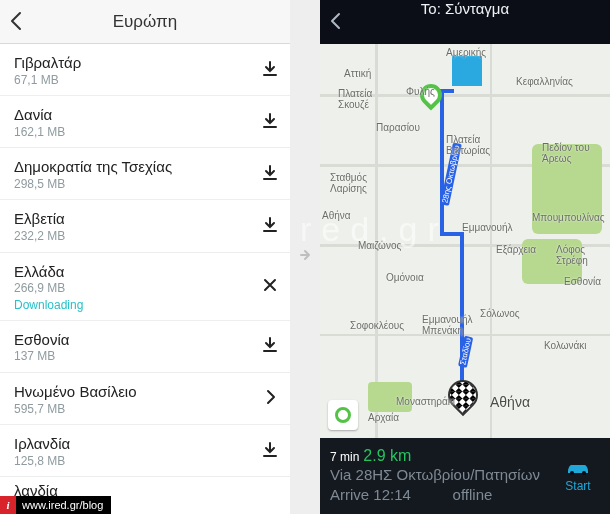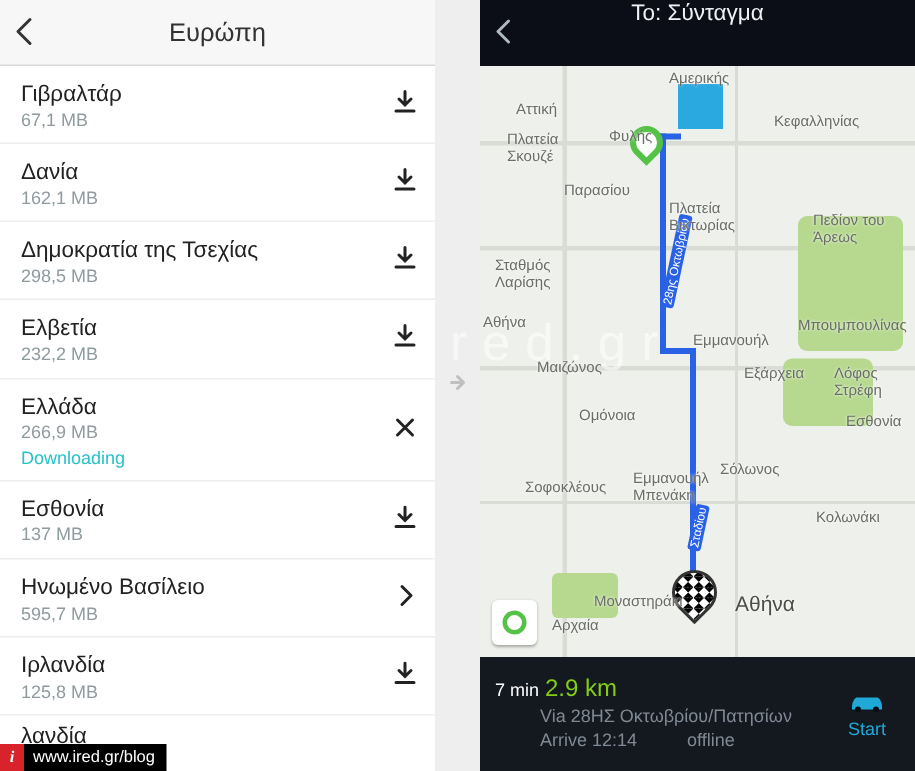--- a/index.html
+++ b/index.html
@@ -45,22 +45,22 @@
   .layer-btn { position: absolute; left: 8px; bottom: 8px; width: 30px; height: 30px; background: #fff; border-radius: 4px; display: flex; align-items: center; justify-content: center; box-shadow: 0 1px 2px rgba(0,0,0,.3); }
   .layer-btn .ring { width: 16px; height: 16px; border: 3px solid #54c247; border-radius: 50%; }
   .maplabel { position: absolute; font-size: 10px; color: #6a6d68; white-space: nowrap; text-shadow: 0 0 2px #fff; }
   .maplabel.big { font-size: 14px; color: #4a4d48; }
   .road { position: absolute; background: #d9dcd5; }
   .roadlbl { position: absolute; font-size: 8px; color: #fff; background: #2a62e6; padding: 0 2px; border-radius: 2px; transform: rotate(-78deg); transform-origin: left top; }
   
   .r-foot { height: 76px; background: #14181f; color: #c8d0d8; display: flex; align-items: center; padding: 8px 10px; }
   .r-foot .info { flex: 1; }
   .r-foot .line1 .t { font-size: 12px; color: #fff; }
-  .r-foot .line1 .d { font-size: 16px; color: #84cc16; margin-left: 4px; margin-top: 40px; }
-  .r-foot .line2, .r-foot .line3 { font-size: 12px; color: #7f8a94; line-height: 1.35; margin-left: 30px; }
+  .r-foot .line1 .d { font-size: 16px; color: #22c55e; margin-left: 4px; margin-top: 40px; }
+  .r-foot .line2, .r-foot .line3 { font-size: 15px; color: #7f8a94; line-height: 1.35; }
   .r-start { width: 44px; text-align: center; color: #1fa8d8; font-size: 12px; }
   .r-start svg { display: block; margin: 0 auto 2px; }
   
   .wm { position: absolute; top: 210px; left: 0; width: 610px; text-align: center; font-size: 34px; letter-spacing: 10px; color: rgba(255,255,255,.55); pointer-events: none; font-weight: 300; }
   .credit { position: absolute; bottom: 0; left: 0; background: #000; color: #fff; font-size: 11px; padding: 3px 8px 3px 22px; }
   .credit .i { position: absolute; left: 0; bottom: 0; width: 16px; height: 18px; background: #d8232a; color: #fff; text-align: center; font-weight: bold; font-family: Georgia, serif; font-style: italic; line-height: 18px; }
 </style>
 </head>
 <body>
 

